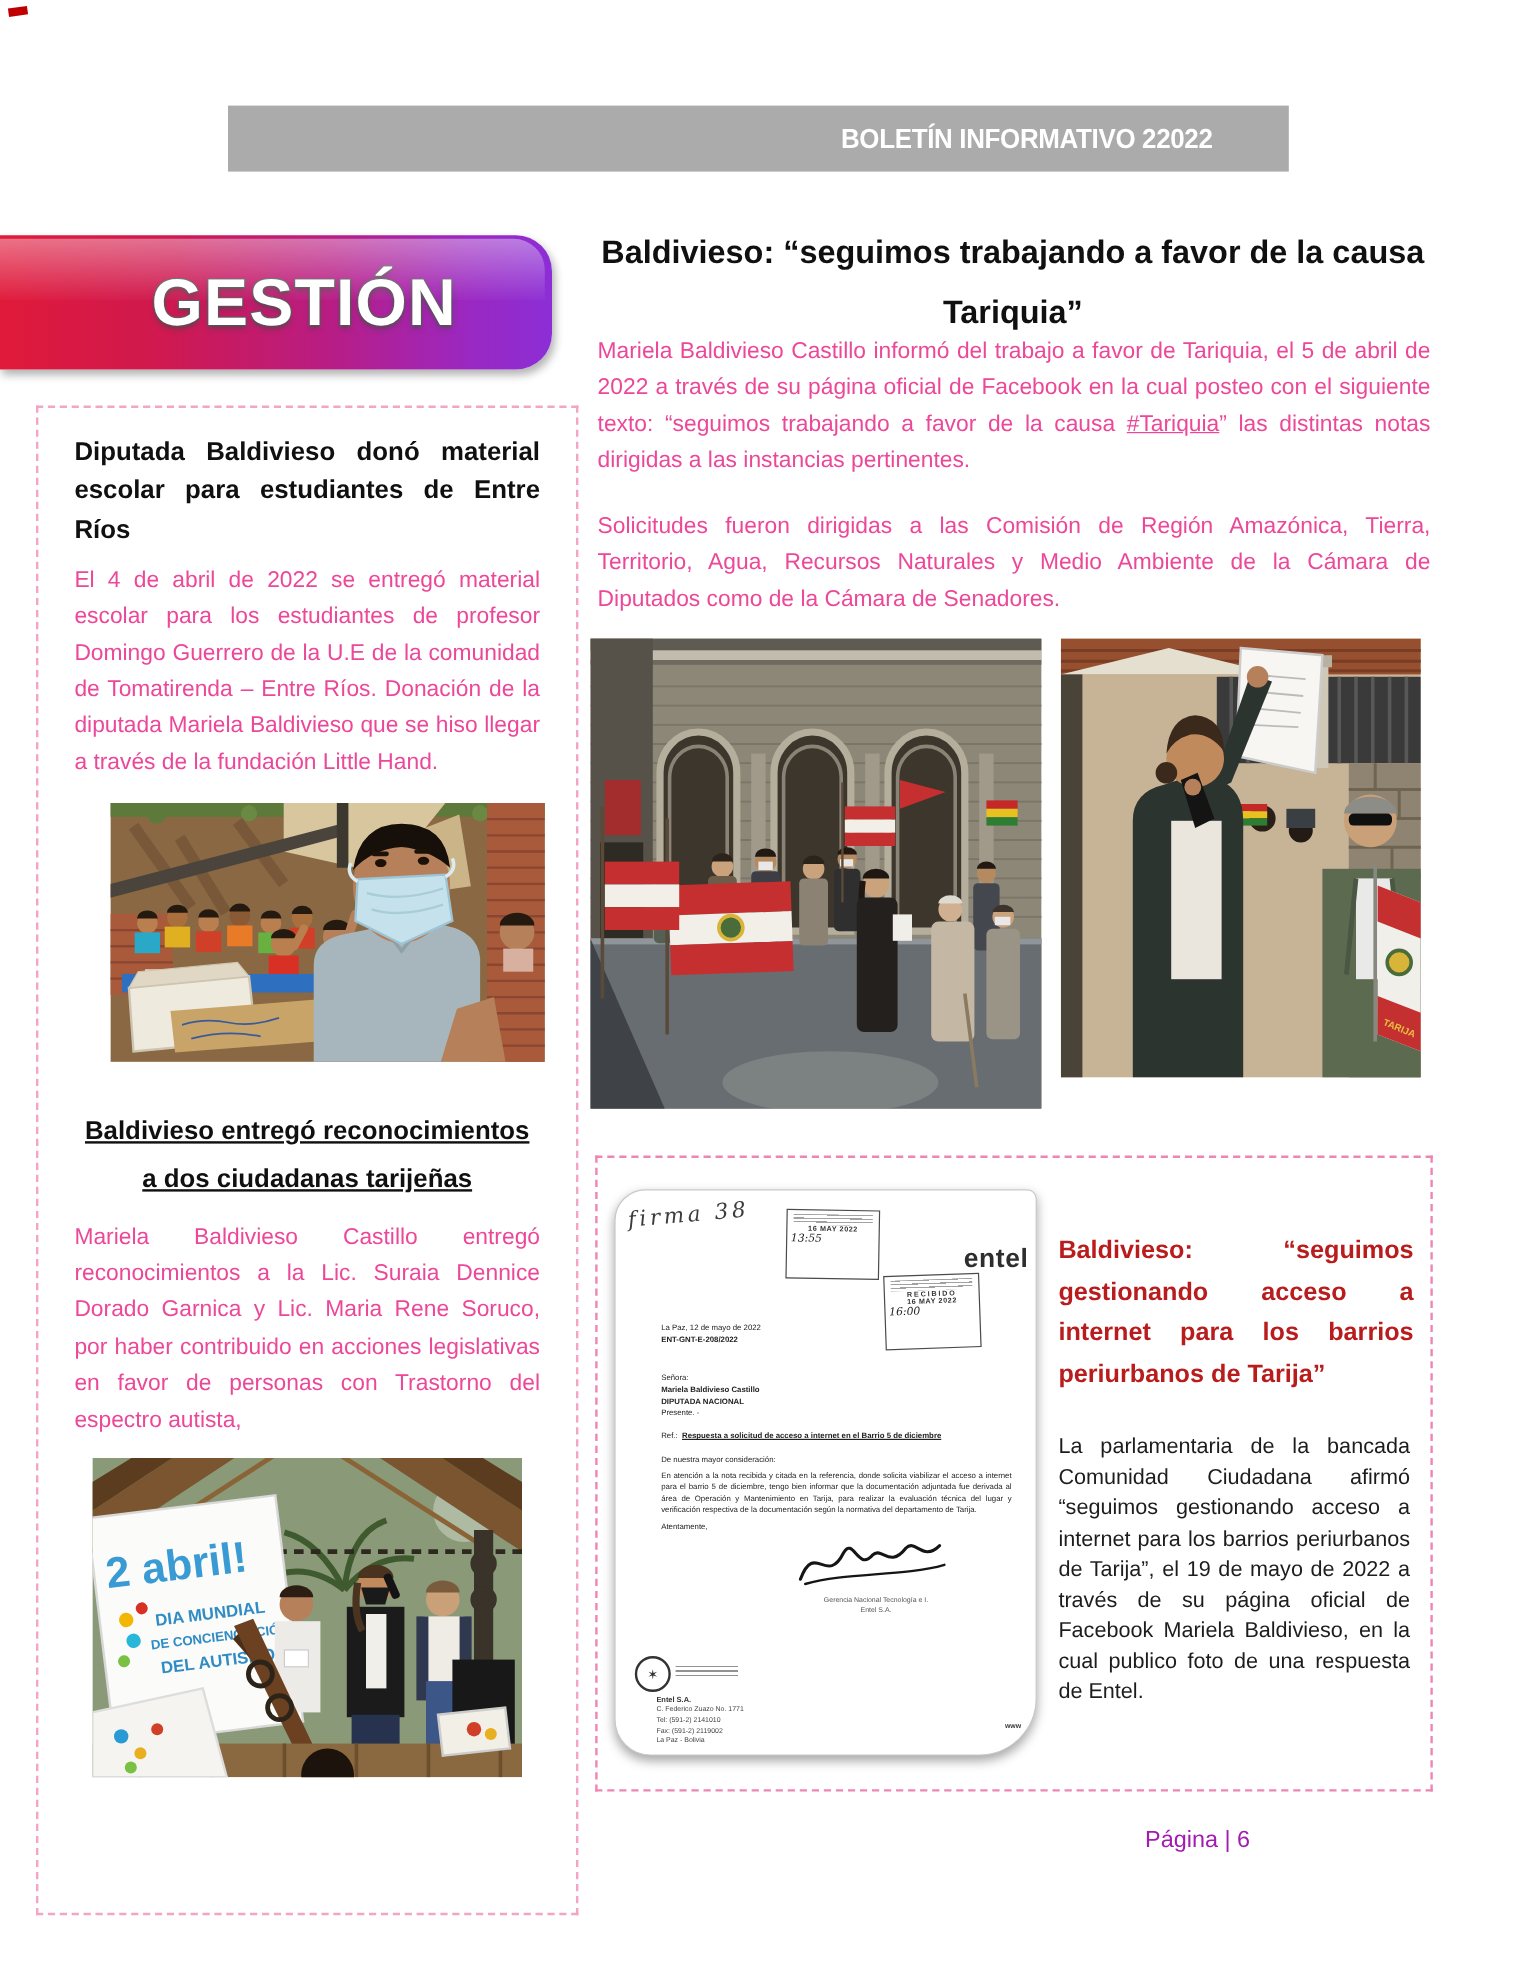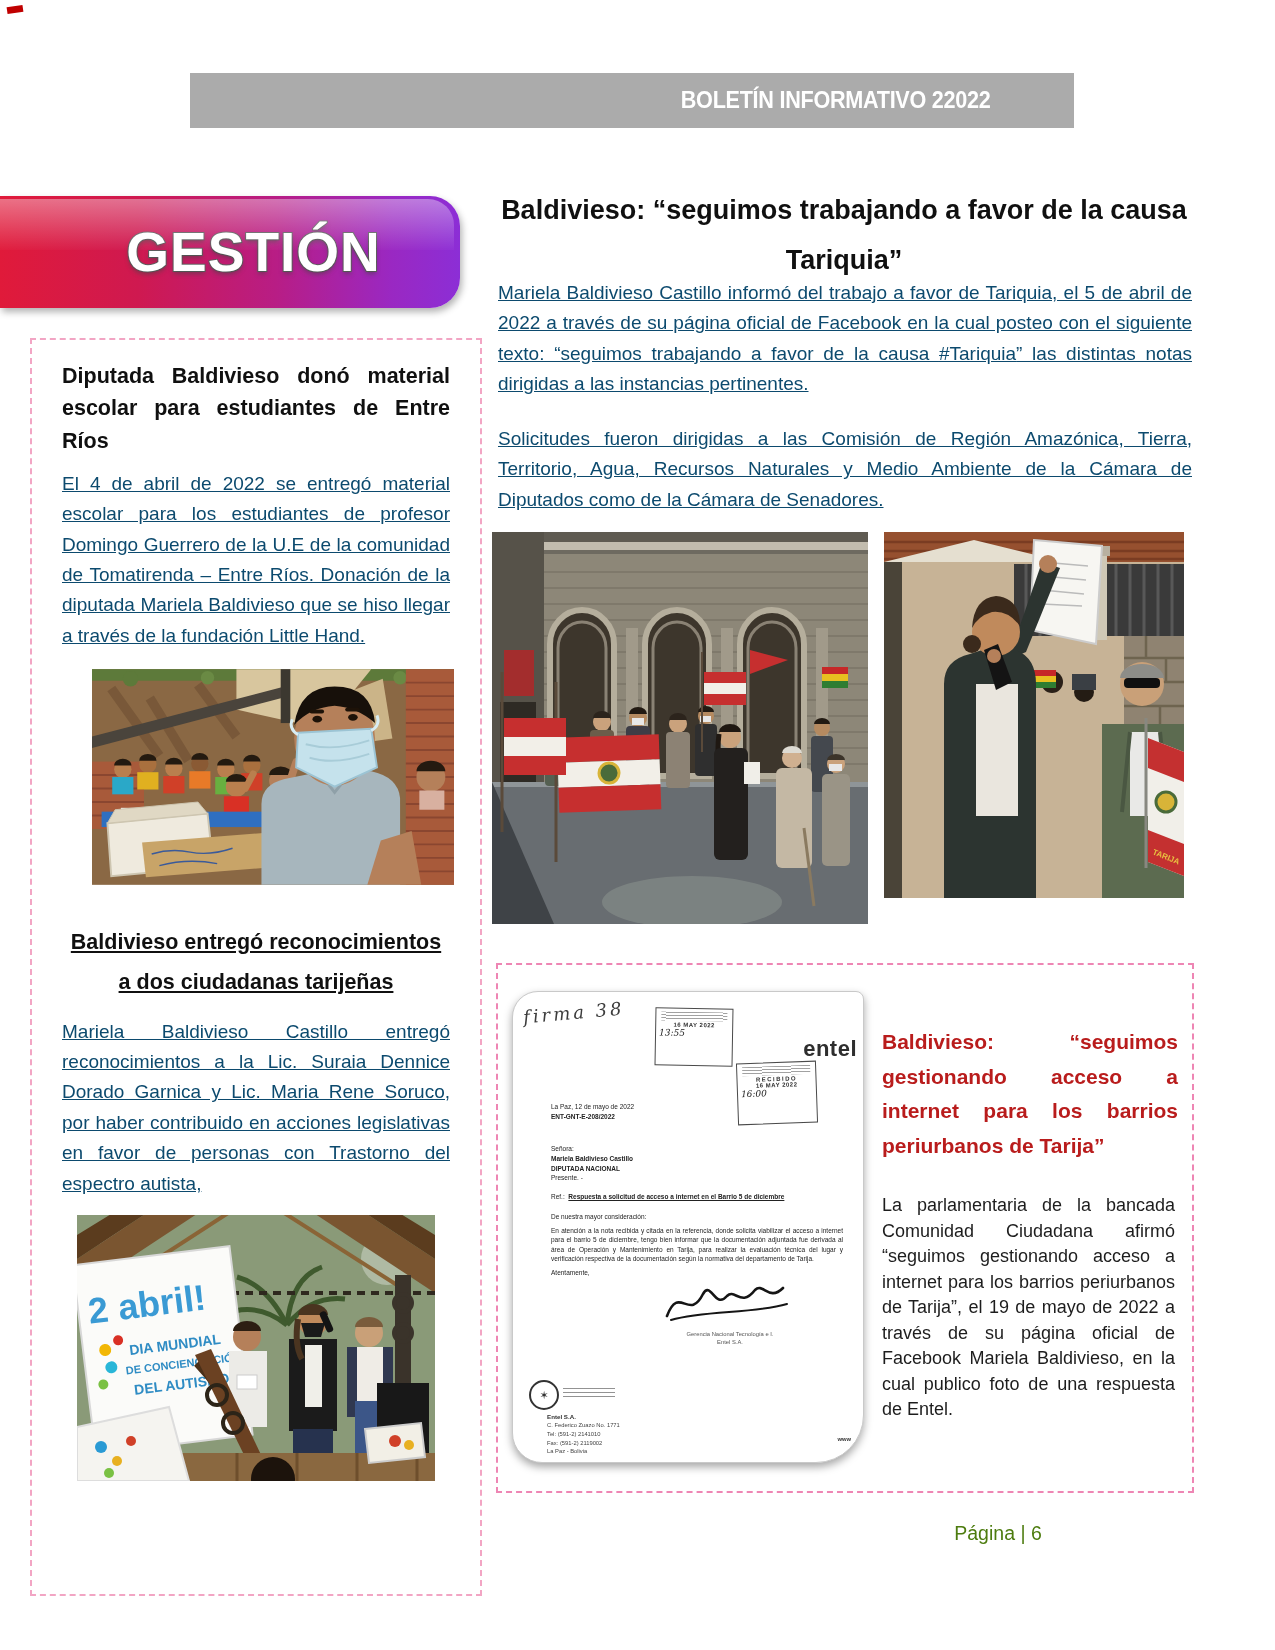--- a/index.html
+++ b/index.html
@@ -7,23 +7,23 @@
   #page {
     position:relative; width:1275px; height:1650px; margin:0 auto;
     background:#ffffff; overflow:hidden;
     font-family:"Liberation Sans", sans-serif; color:#1c1c1c;
   }
   .corner-mark { position:absolute; left:7px; top:6px; width:16px; height:7px;
     background:#c00000; transform:rotate(-8deg); }
 
   
   .header-bar {
-    position:absolute; left:190px; top:73px; width:884px; height:55px;
+    position:absolute; left:190px; top:88px; width:884px; height:55px;
     background:#ababab; display:flex; align-items:center; justify-content:flex-end;
-    padding-right:84px;
+    padding-right:64px;
   }
   .header-bar .title {
     color:#ffffff; font-weight:bold; font-size:23px; letter-spacing:-0.3px;
     transform:scaleX(0.94); transform-origin:right center;
   }
 
   
   .gestion-banner {
     position:absolute; left:0; top:196px; width:460px; height:112px;
     border-radius:0 30px 30px 0;
@@ -49,21 +49,21 @@
     border:2px dashed #f2a5c4; padding:16px 30px 0 30px; background:#fff;
   }
   .right-box {
     position:absolute; left:496px; top:963px; width:698px; height:530px;
     border:2px dashed #ee86b4; background:#fff;
   }
 
   .article-title { font-size:21.5px; font-weight:bold; line-height:1.5;
     text-align:justify; color:#101010; margin:4px 0 12px 0; }
   .article-title.centered { text-align:center; line-height:1.85; margin-top:34px;text-decoration:underline; }
-  .body-text { font-size:19px; line-height:1.6; text-align:justify; color:#0c4a6e;text-decoration:underline; }
+  .body-text { font-size:19px; line-height:1.6; text-align:justify; color:#ec4899; }
   .photo { display:block; }
 
   
   .rc-title {
     position:absolute; left:498px; top:186px; width:692px;
     font-size:27px; font-weight:bold; text-align:center; line-height:1.85; color:#101010;
   }
   .rc-para1 { position:absolute; left:498px; top:278px; width:694px; }
   .rc-para2 { position:absolute; left:498px; top:424px; width:694px; }
   .rc-photos { position:absolute; left:492px; top:532px; width:700px;
@@ -120,21 +120,21 @@
   .l-seal { position:absolute; left:16px; top:388px; display:flex; gap:4px; align-items:flex-start; }
   .seal-circle { width:30px; height:30px; border-radius:50%; border:2px solid #333;
     display:flex; align-items:center; justify-content:center; font-size:11px; color:#333; }
   .seal-lines { margin-top:8px; width:52px;
     height:10px; background:repeating-linear-gradient(#777 0 1px, transparent 1px 4px); opacity:.8; }
   .l-footer { position:absolute; left:34px; top:420px; font-size:5.8px; color:#444; line-height:1.5; }
   .l-footer .co { font-weight:bold; font-size:6.2px; color:#333; }
   .l-web { position:absolute; right:12px; top:444px; font-size:5.8px; font-weight:bold; color:#333; }
 
   .page-footer { position:absolute; left:878px; top:1522px; width:240px;
-    text-align:center; font-size:19.5px; color:#4d7c0f; }
+    text-align:center; font-size:19.5px; color:#a21caf; }
 </style>
 </head>
 <body>
 
 <div id="page">
 
   <div class="corner-mark"></div>
 
   <div class="header-bar">
     <span class="title">BOLETÍN INFORMATIVO 22022</span>

